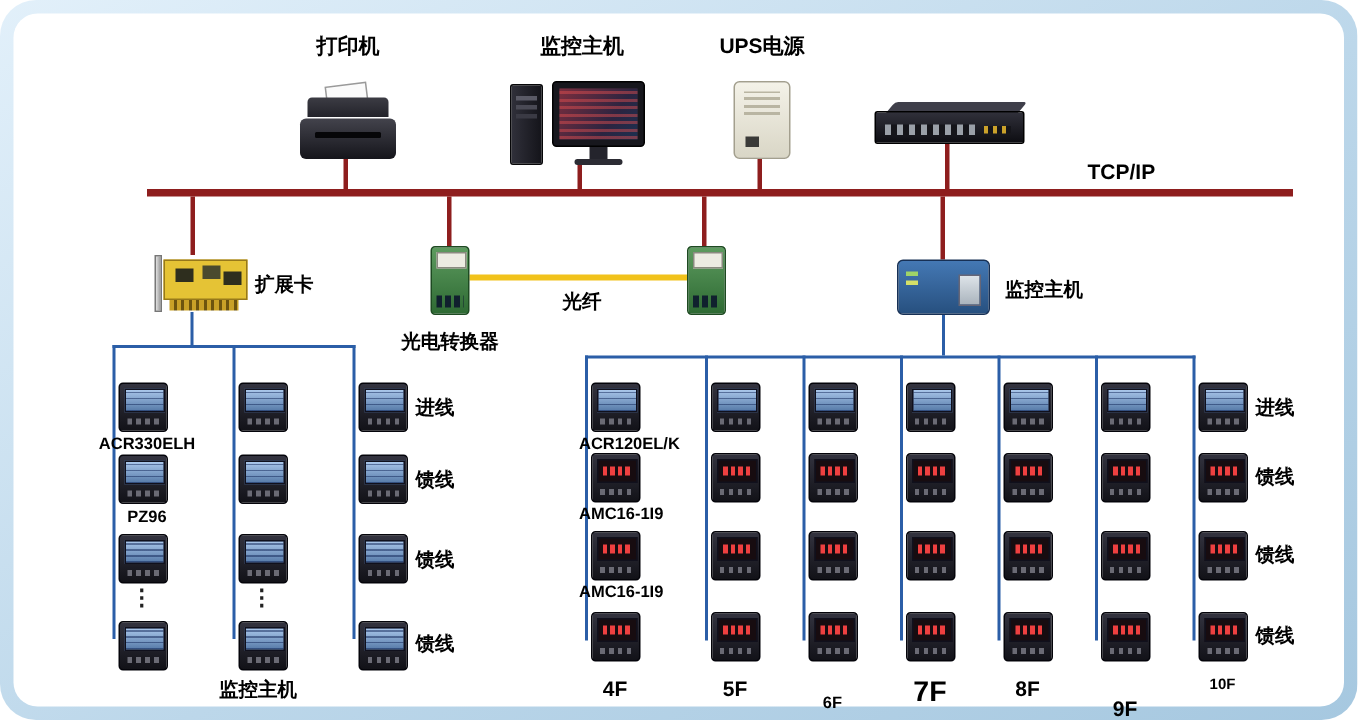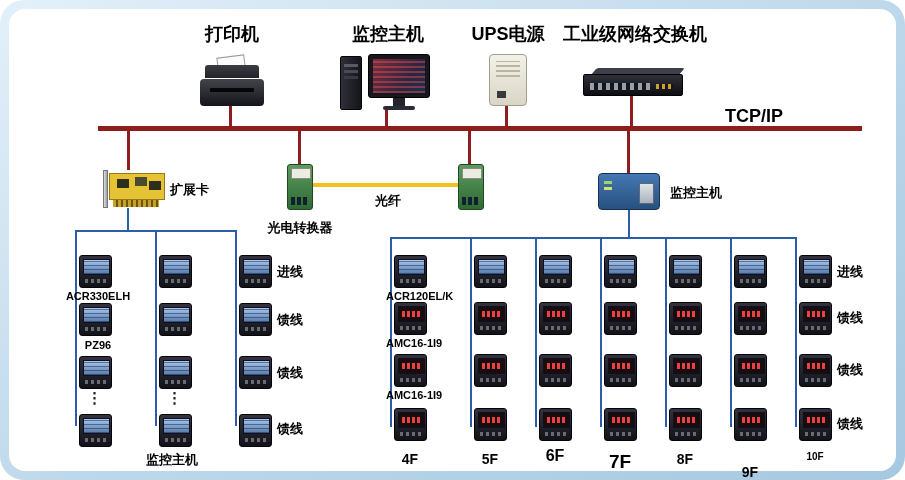--- a/index.html
+++ b/index.html
@@ -1,20 +1,20 @@
 <!DOCTYPE html>
 <html style="--bus: #8e1e1e; --wire: #2b5ea7; --fiber: #f1c21b;"><head>
 <meta charset="utf-8">
 <style>
   *{box-sizing:border-box;margin:0;padding:0}
   html,body{width:905px;height:480px;font-family:"Liberation Sans",sans-serif;background:#fff}
   .frame{position:relative;width:905px;height:480px;background:linear-gradient(150deg,#e2f0fa 0%,#bcd7ea 55%,#a6c8e0 100%);border-radius:24px;overflow:hidden}
   .inner{position:absolute;left:9px;top:9px;right:9px;bottom:9px;background:#fff;border-radius:16px}
   .lbl{position:absolute;font-weight:700;font-size:13px;color:#000;white-space:nowrap;text-align:center;z-index:5}
-  .toplbl{font-size:18px}
+  .toplbl{font-size:14px}
   .smlbl{font-size:11px}
   .tal{text-align:left}
   .wire{position:absolute;background:var(--wire,#2b5ea7);z-index:1}
   .rwire{position:absolute;background:var(--bus,#8e1e1e);z-index:1}
   .fiber{position:absolute;left:313px;top:183px;width:145px;height:4px;background:var(--fiber,#f1c21b);z-index:1}
   .col{position:absolute;width:90px;z-index:2}
   .meter{position:absolute;left:4px;width:33px;height:33px;background:linear-gradient(#33333f,#121218);border:1px solid #04040a;border-radius:3px}
   .meter::before{content:"";position:absolute;left:3px;top:3px;width:25px;height:14px;border:1px solid #10101c;background-color:#6e8fc0;background-image:repeating-linear-gradient(0deg,rgba(15,35,85,.5) 0 1px,transparent 1px 4px),linear-gradient(#a9c6ea,#567aa8)}
   .meter::after{content:"";position:absolute;left:5px;bottom:4px;width:23px;height:4px;background:repeating-linear-gradient(90deg,#6a6a74 0 3px,transparent 3px 6px)}
   .meter.led::before{background-color:#170c10;background-image:repeating-linear-gradient(90deg,#ef4040 0 3px,rgba(0,0,0,0) 3px 5px);background-size:19px 6px;background-position:3px 4px;background-repeat:no-repeat}
@@ -73,21 +73,20 @@
   <div class="rwire" style="left:630px;top:96px;width:3px;height:30px"></div>
   <div class="rwire" style="left:127px;top:131px;width:3px;height:39px"></div>
   <div class="rwire" style="left:298px;top:131px;width:3px;height:33px"></div>
   <div class="rwire" style="left:468px;top:131px;width:3px;height:33px"></div>
   <div class="rwire" style="left:627px;top:131px;width:3px;height:42px"></div>
   <div class="lbl toplbl tal" style="left:725px;top:106px;width:70px">TCP/IP</div>
 
   <div class="lbl toplbl" style="left:200px;top:22px;width:64px">打印机</div>
   <div class="lbl toplbl" style="left:348px;top:22px;width:80px">监控主机</div>
   <div class="lbl toplbl" style="left:468px;top:22px;width:80px">UPS电源</div>
-  <div class="lbl toplbl" style="left:563px;top:22px;width:140px">工业级网络交换机</div>
 
   <div class="printer">
     <div class="p-paper"></div>
     <div class="p-lid"></div>
     <div class="p-body"></div>
   </div>
   <div class="pc">
     <div class="pc-tower"></div>
     <div class="pc-mon">
       <div class="pc-scr"></div>
@@ -180,21 +179,21 @@
     <div class="meter led rr3"></div>
     <div class="meter led rr4"></div>
     <div class="lbl" style="left:-10px;top:196px;width:60px;font-size:14px">5F</div>
   </div>
 
   <div class="col" style="left:535px;top:255px">
     <div class="meter lcd rr1"></div>
     <div class="meter led rr2"></div>
     <div class="meter led rr3"></div>
     <div class="meter led rr4"></div>
-    <div class="lbl" style="left:-10px;top:192px;width:60px;font-size:16px">6F</div>
+    <div class="lbl" style="left:-10px;top:208px;width:60px;font-size:11px">6F</div>
   </div>
 
   <div class="col" style="left:600px;top:255px">
     <div class="meter lcd rr1"></div>
     <div class="meter led rr2"></div>
     <div class="meter led rr3"></div>
     <div class="meter led rr4"></div>
     <div class="lbl" style="left:-10px;top:196px;width:60px;font-size:19px">7F</div>
   </div>
 

